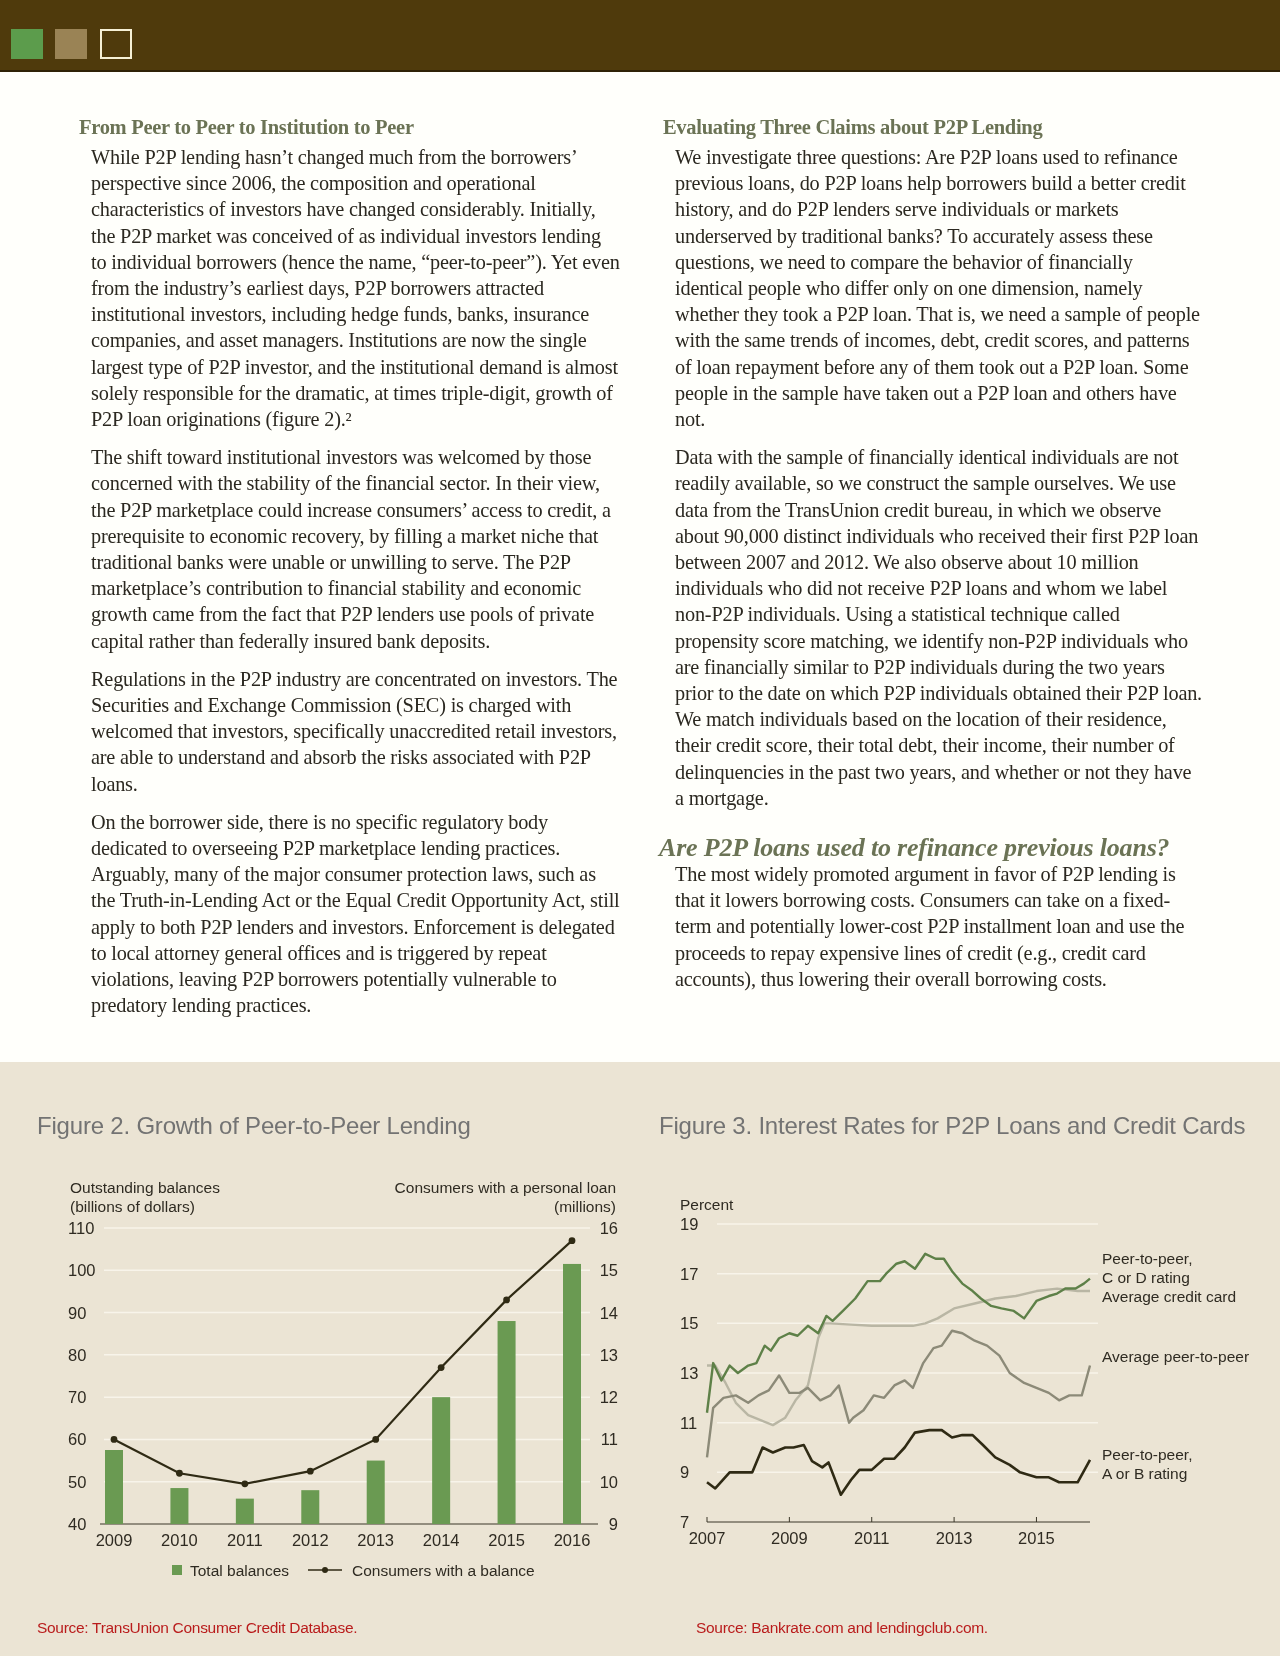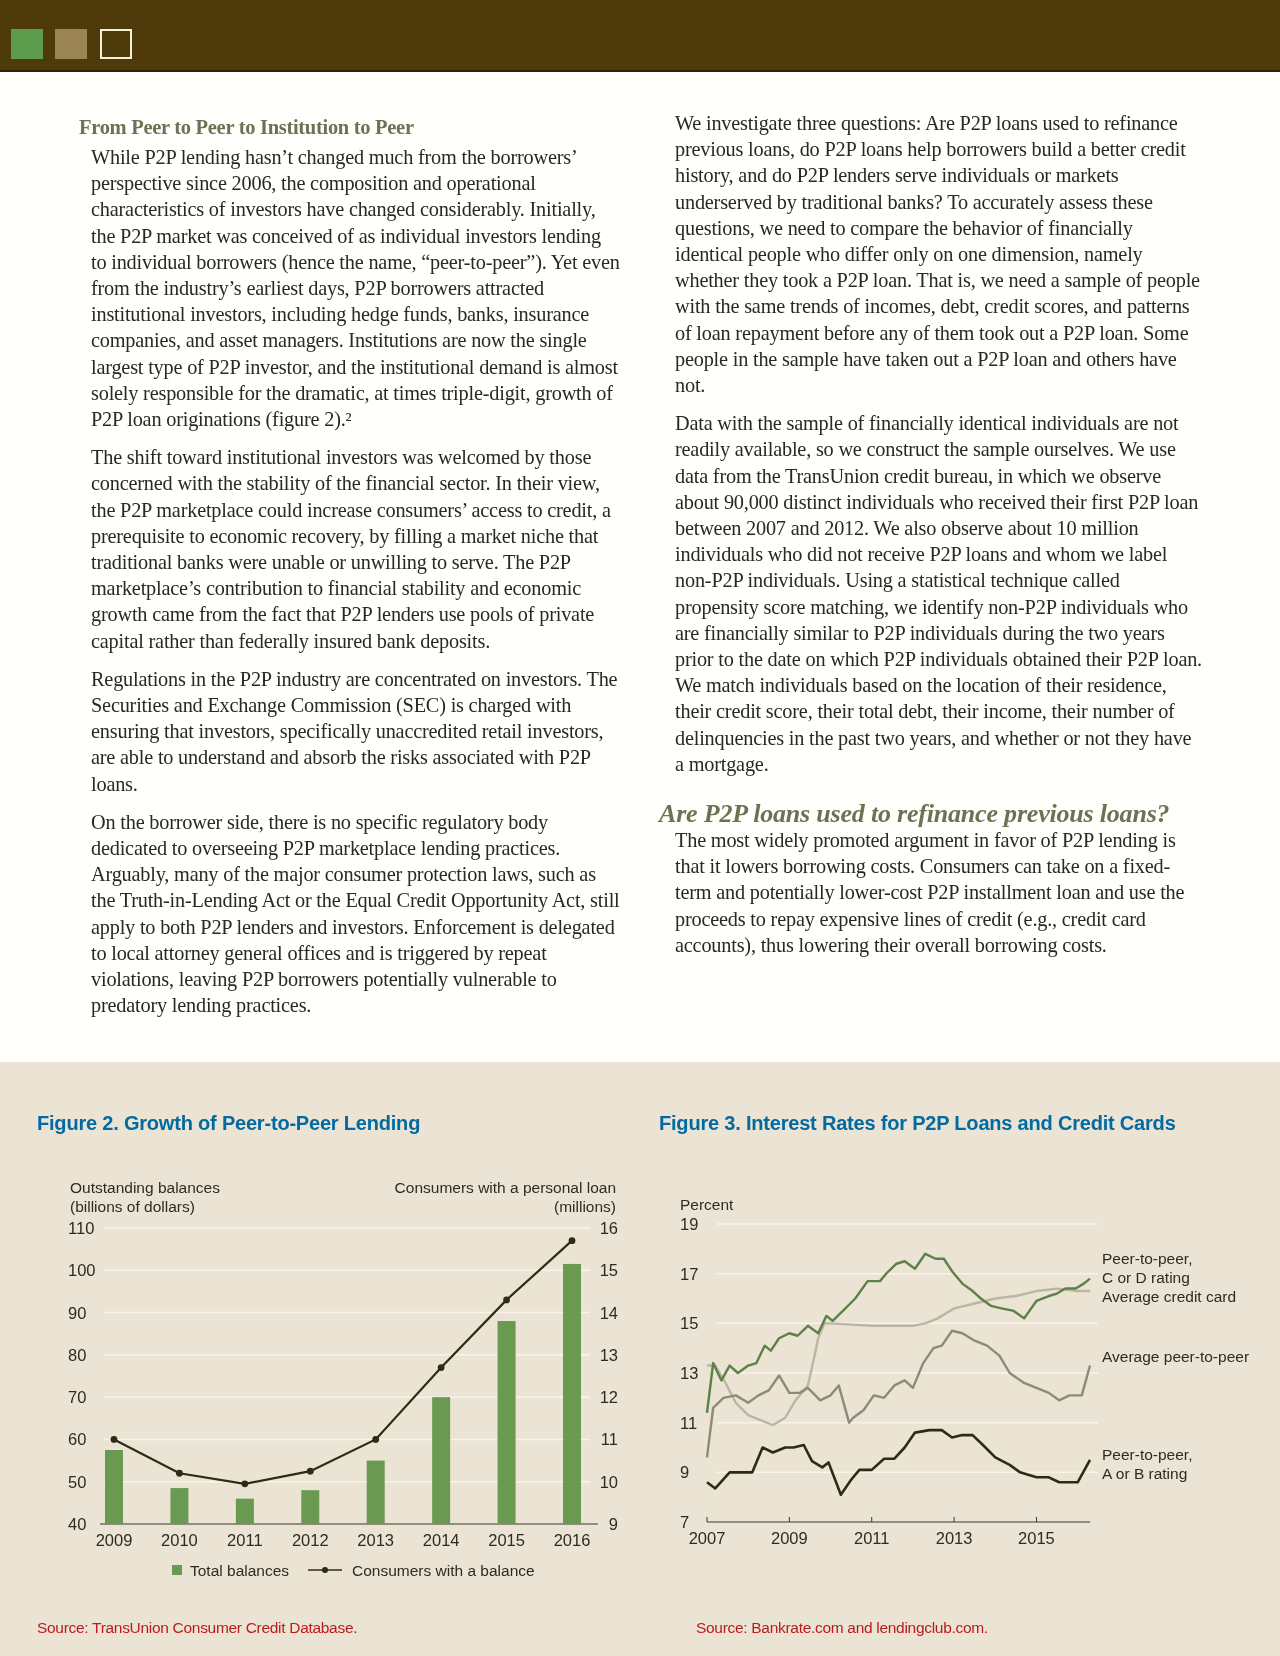--- a/index.html
+++ b/index.html
@@ -32,21 +32,21 @@
   .col p { margin: 0 0 12px 16px; text-align: left; }
   .gap { height: 12px; }
 
   .panel {
     position: absolute; left: 0; top: 1062px; width: 1280px; height: 594px;
     background: #ebe4d4;
   }
   .fig-title {
     position: absolute; top: 50px;
     font-family: "Liberation Sans", "DejaVu Sans", sans-serif;
-    font-weight: bold; font-size: 20px; color: #0369a1; letter-spacing: -0.2px;
+    font-weight: normal; font-size: 24px; color: #737373; letter-spacing: -0.2px;
   }
   .fig2-title { left: 37px; }
   .fig3-title { left: 659px; }
   .source {
     position: absolute; top: 557px;
     font-family: "Liberation Sans", "DejaVu Sans", sans-serif;
     font-size: 15.5px; color: #b91c1c; letter-spacing: -0.3px;
   }
   .src2 { left: 37px; }
   .src3 { left: 659px; margin-left: 37px; }
@@ -60,25 +60,26 @@
 <div class="topbar">
   <div class="sq green"></div>
   <div class="sq tan"></div>
   <div class="sq outline"></div>
 </div>
 
 <div class="col left">
   <h2>From Peer to Peer to Institution to Peer</h2>
   <p>While P2P lending hasn’t changed much from the borrowers’ perspective since 2006, the composition and operational characteristics of investors have changed considerably. Initially, the P2P market was conceived of as individual investors lending to individual borrowers (hence the name, “peer-to-peer”). Yet even from the industry’s earliest days, P2P borrowers attracted institutional investors, including hedge funds, banks, insurance companies, and asset managers. Institutions are now the single largest type of P2P investor, and the institutional demand is almost solely responsible for the dramatic, at times triple-digit, growth of P2P loan originations (figure 2).²</p>
   <p>The shift toward institutional investors was welcomed by those concerned with the stability of the financial sector. In their view, the P2P marketplace could increase consumers’ access to credit, a prerequisite to economic recovery, by filling a market niche that traditional banks were unable or unwilling to serve. The P2P marketplace’s contribution to financial stability and economic growth came from the fact that P2P lenders use pools of private capital rather than federally insured bank deposits.</p>
-  <p>Regulations in the P2P industry are concentrated on investors. The Securities and Exchange Commission (SEC) is charged with ensuring that investors, specifically unaccredited retail investors, are able to understand and absorb the risks associated with P2P loans.</p>
+  <p>Regulations in the P2P industry are concentrated on investors. The Securities and Exchange Commission (SEC) is charged with welcomed that investors, specifically unaccredited retail investors, are able to understand and absorb the risks associated with P2P loans.</p>
   <p>On the borrower side, there is no specific regulatory body dedicated to overseeing P2P marketplace lending practices. Arguably, many of the major consumer protection laws, such as the Truth-in-Lending Act or the Equal Credit Opportunity Act, still apply to both P2P lenders and investors. Enforcement is delegated to local attorney general offices and is triggered by repeat violations, leaving P2P borrowers potentially vulnerable to predatory lending practices.</p>
 </div>
 
 <div class="col right">
+  <h2>Evaluating Three Claims about P2P Lending</h2>
   <p>We investigate three questions: Are P2P loans used to refinance previous loans, do P2P loans help borrowers build a better credit history, and do P2P lenders serve individuals or markets underserved by traditional banks? To accurately assess these questions, we need to compare the behavior of financially identical people who differ only on one dimension, namely whether they took a P2P loan. That is, we need a sample of people with the same trends of incomes, debt, credit scores, and patterns of loan repayment before any of them took out a P2P loan. Some people in the sample have taken out a P2P loan and others have not.</p>
   <p>Data with the sample of financially identical individuals are not readily available, so we construct the sample ourselves. We use data from the TransUnion credit bureau, in which we observe about 90,000 distinct individuals who received their first P2P loan between 2007 and 2012. We also observe about 10 million individuals who did not receive P2P loans and whom we label non-P2P individuals. Using a statistical technique called propensity score matching, we identify non-P2P individuals who are financially similar to P2P individuals during the two years prior to the date on which P2P individuals obtained their P2P loan. We match individuals based on the location of their residence, their credit score, their total debt, their income, their number of delinquencies in the past two years, and whether or not they have a mortgage.</p>
   <div class="gap"></div>
   <h3>Are P2P loans used to refinance previous loans?</h3>
   <p>The most widely promoted argument in favor of P2P lending is that it lowers borrowing costs. Consumers can take on a fixed-term and potentially lower-cost P2P installment loan and use the proceeds to repay expensive lines of credit (e.g., credit card accounts), thus lowering their overall borrowing costs.</p>
 </div>
 
 <div class="panel">
   <div class="fig-title fig2-title">Figure 2. Growth of Peer-to-Peer Lending</div>
   <div class="fig-title fig3-title">Figure 3. Interest Rates for P2P Loans and Credit Cards</div>

